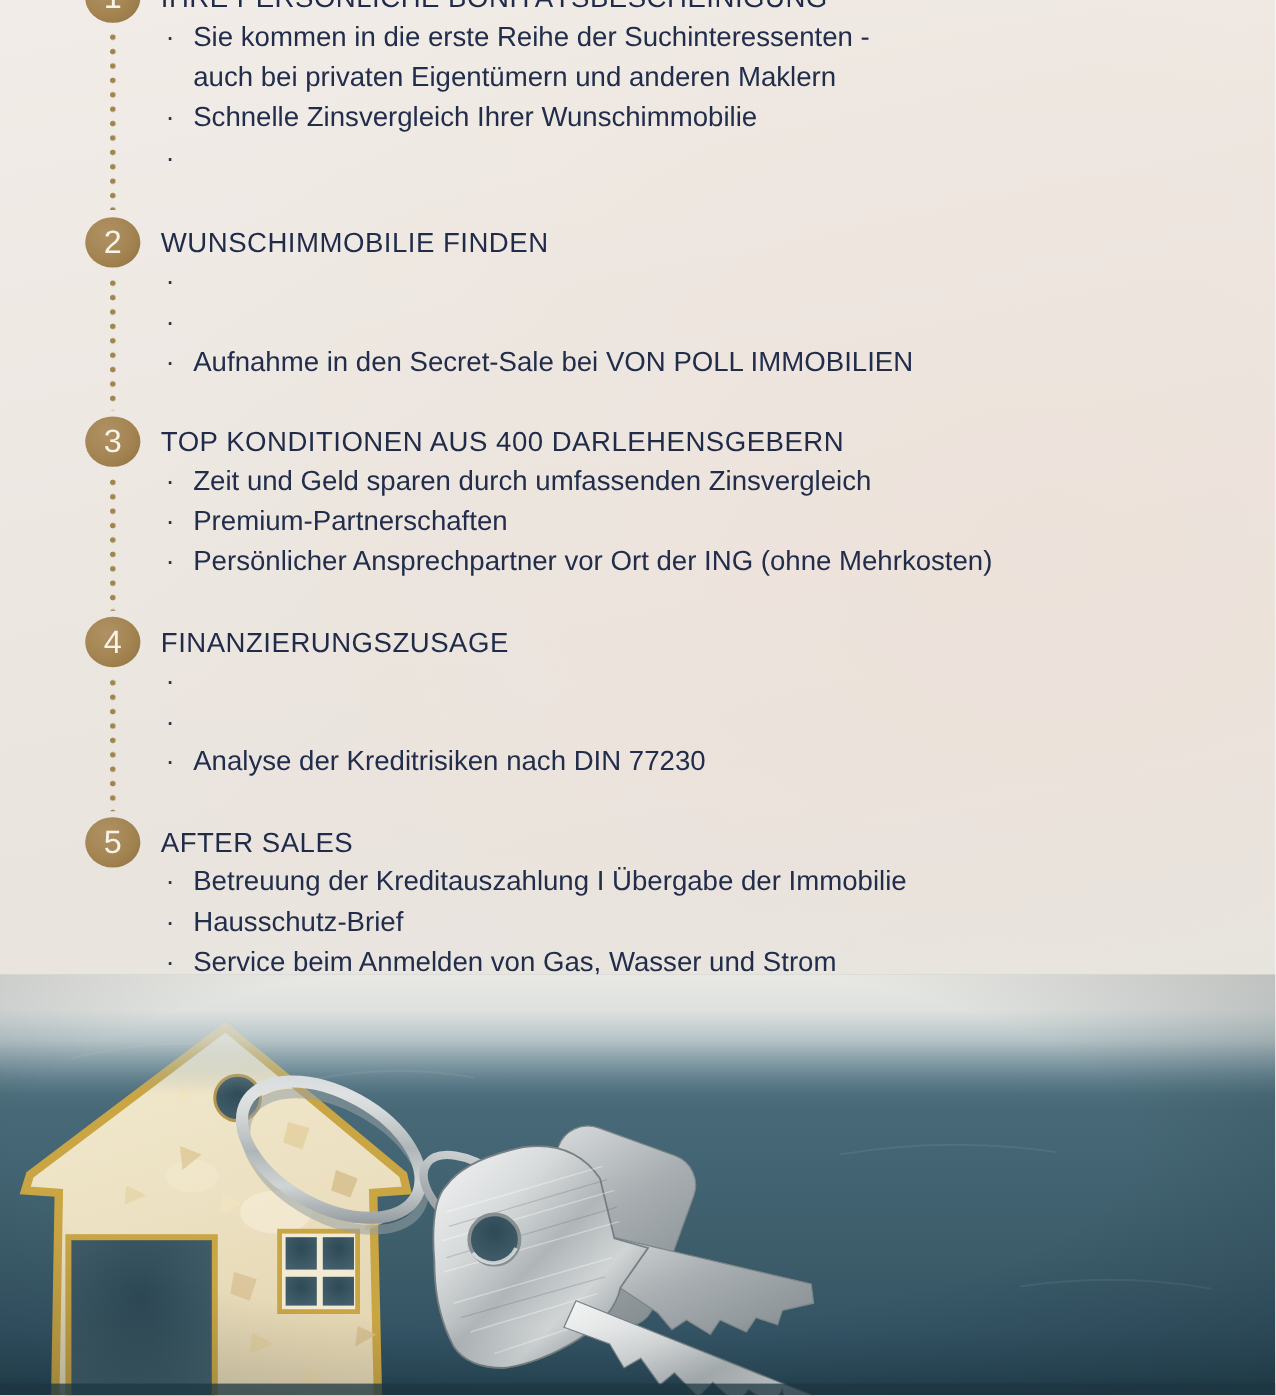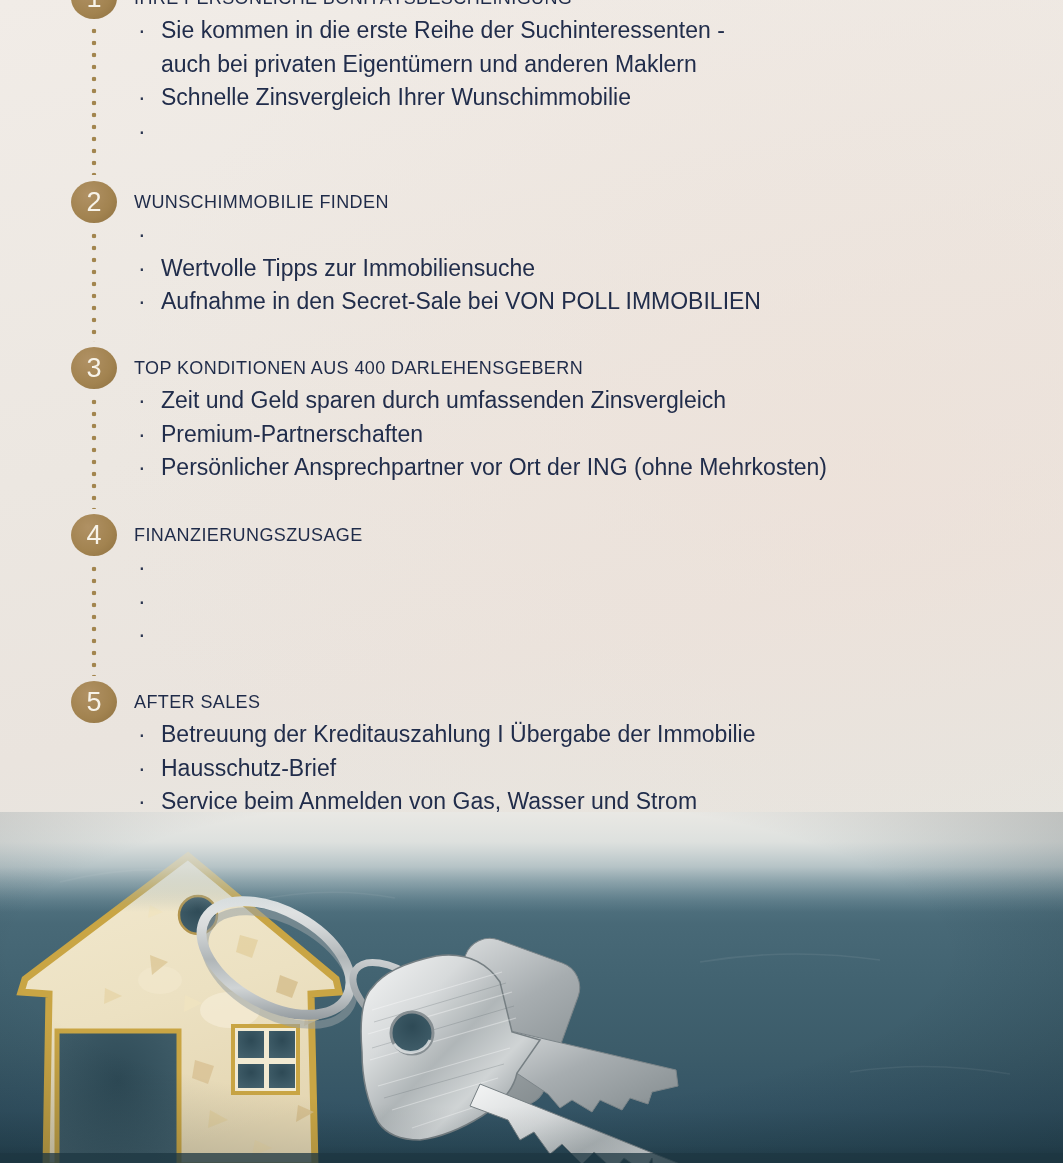--- a/index.html
+++ b/index.html
@@ -16,21 +16,21 @@
   .badge{
     position:absolute;left:71px;top:1px;width:46px;height:42px;
     border-radius:50%;
     background:radial-gradient(circle at 38% 32%,#b09164,#a28350 58%,#8d7040 100%);
     color:#f7f3e9;
     display:flex;align-items:center;justify-content:center;
     font-size:27px;
   }
   .step-title{
     position:absolute;left:134px;top:0;height:44px;line-height:44px;
-    font-size:18px;color:#1f2b49;letter-spacing:0.4px;white-space:nowrap;
+    font-size:23px;color:#1f2b49;letter-spacing:0.4px;white-space:nowrap;
   }
   .lines{position:absolute;left:134px;top:38px;}
   .line{display:flex;height:33.5px;align-items:center;font-size:23px;color:#212d4b;white-space:nowrap;}
   .marker{width:27px;flex:0 0 27px;text-align:left;padding-left:4px;box-sizing:border-box;color:#2a3550;}
   .dots{
     position:absolute;width:6px;left:91px;
     background:radial-gradient(circle 2.1px at 3px 6px,#a2854e 2px,rgba(162,133,78,0) 2.6px);
     background-size:6px 12px;background-repeat:repeat-y;
   }
   #photo{position:absolute;left:0;top:812px;width:1063px;height:351px;}
@@ -69,21 +69,20 @@
     <div class="badge">
         <span>2</span>
       </div>
     <div class="step-title">WUNSCHIMMOBILIE FINDEN</div>
     <div class="lines">
       <div class="line">
           <span class="marker">·</span>
         </div>
       <div class="line">
           <span class="marker">·</span>
-          <span>Wertvolle Tipps zur Immobiliensuche</span>
         </div>
       <div class="line">
           <span class="marker">·</span>
           <span>Aufnahme in den Secret-Sale bei VON POLL IMMOBILIEN</span>
         </div>
     </div>
   </section>
   <div class="dots" style="top:230px;height:112px"></div>
 
   <section class="step" style="top:346px">
@@ -115,20 +114,21 @@
     <div class="step-title">FINANZIERUNGSZUSAGE</div>
     <div class="lines">
       <div class="line">
           <span class="marker">·</span>
         </div>
       <div class="line">
           <span class="marker">·</span>
         </div>
       <div class="line">
           <span class="marker">·</span>
+          <span>Analyse der Kreditrisiken nach DIN 77230</span>
         </div>
     </div>
   </section>
   <div class="dots" style="top:563px;height:113px"></div>
 
   <section class="step" style="top:680px">
     <div class="badge">
         <span>5</span>
       </div>
     <div class="step-title">AFTER SALES</div>

